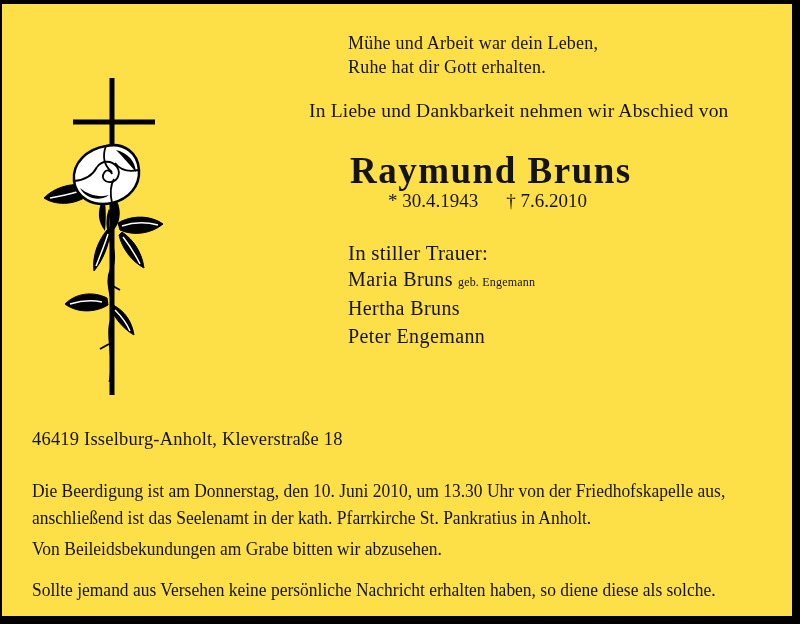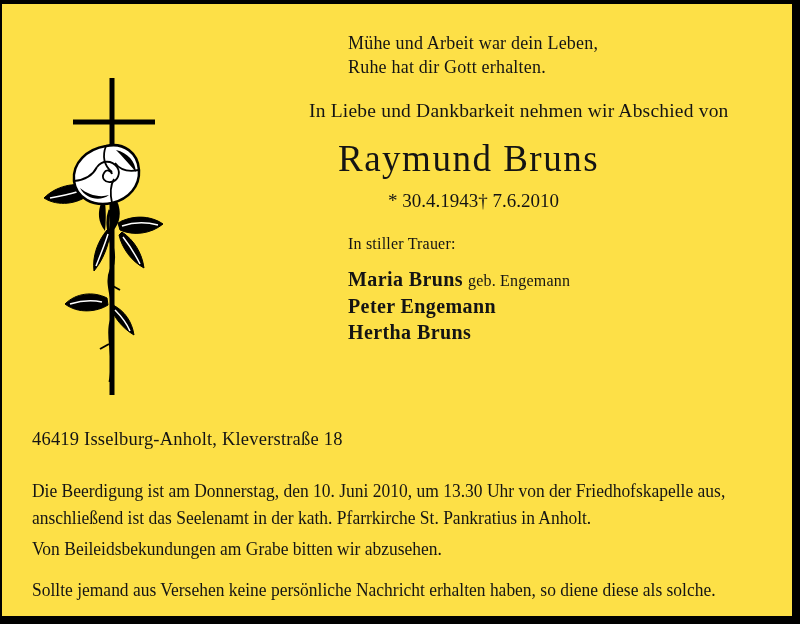--- a/index.html
+++ b/index.html
@@ -31,44 +31,44 @@
     letter-spacing: 0.2px;
   }
   .intro {
     left: 277px; top: 100px;
     font-size: 19.5px; line-height: 22px;
     letter-spacing: 0.2px;
     margin-left: 32px;
   }
   .deceased-name {
     left: 338px; top: 139px;
-    margin: 0;
+    margin: 12px;
     font-size: 37px; line-height: 40px;
-    font-weight: normal;
+    font-weight: bold;
     letter-spacing: 1.5px;
     text-align: center;
   }
   .dates {
     left: 388px; top: 190px;
     font-size: 19px; line-height: 22px;
   }
-  .dates .death-date { }
+  .dates .death-date { margin-left: 28px; }
   .trauer {
-    left: 348px; top: 233px;
-    font-size: 16px; line-height: 22px;
+    left: 348px; top: 242px;
+    font-size: 21px; line-height: 22px;
     letter-spacing: 0.2px;
   }
   .mourners {
     left: 348px; top: 267px;
     margin: 0; padding: 0;
     list-style: none;
     font-size: 20px; line-height: 25.5px;
   }
-  .mourners .mname { font-weight: bold; letter-spacing: 0.4px; }
-  .mourners .msuffix { font-size: 16px; letter-spacing: 0.2px; }
+  .mourners .mname { font-weight: normal; letter-spacing: 0.4px; }
+  .mourners .msuffix { font-size: 12px; letter-spacing: 0.2px; }
   .address {
     left: 32px; top: 429px;
     font-size: 18.5px; line-height: 20px;
     letter-spacing: 0.2px;
     text-align: center;
   }
   .condensed {
     transform: scaleX(0.92);
     transform-origin: 0 0;
   }
@@ -154,22 +154,22 @@
   <h1 class="abs deceased-name">Raymund Bruns</h1>
 
   <div class="abs dates">
     <span class="birth-date">* 30.4.1943</span><span class="death-date">† 7.6.2010</span>
   </div>
 
   <div class="abs trauer">In stiller Trauer:</div>
 
   <ul class="abs mourners">
     <li><span class="mname">Maria Bruns</span> <span class="msuffix">geb. Engemann</span></li>
+    <li><span class="mname">Hertha Bruns</span> <span class="msuffix"></span></li>
     <li><span class="mname">Peter Engemann</span> <span class="msuffix"></span></li>
-    <li><span class="mname">Hertha Bruns</span> <span class="msuffix"></span></li>
   </ul>
 
   <div class="abs address">46419 Isselburg-Anholt, Kleverstraße 18</div>
 
   <div class="abs funeral condensed">
     <div>Die Beerdigung ist am Donnerstag, den 10. Juni 2010, um 13.30 Uhr von der Friedhofskapelle aus,</div>
     <div>anschließend ist das Seelenamt in der kath. Pfarrkirche St. Pankratius in Anholt.</div>
   </div>
 
   <div class="abs condolence condensed">Von Beileidsbekundungen am Grabe bitten wir abzusehen.</div>

